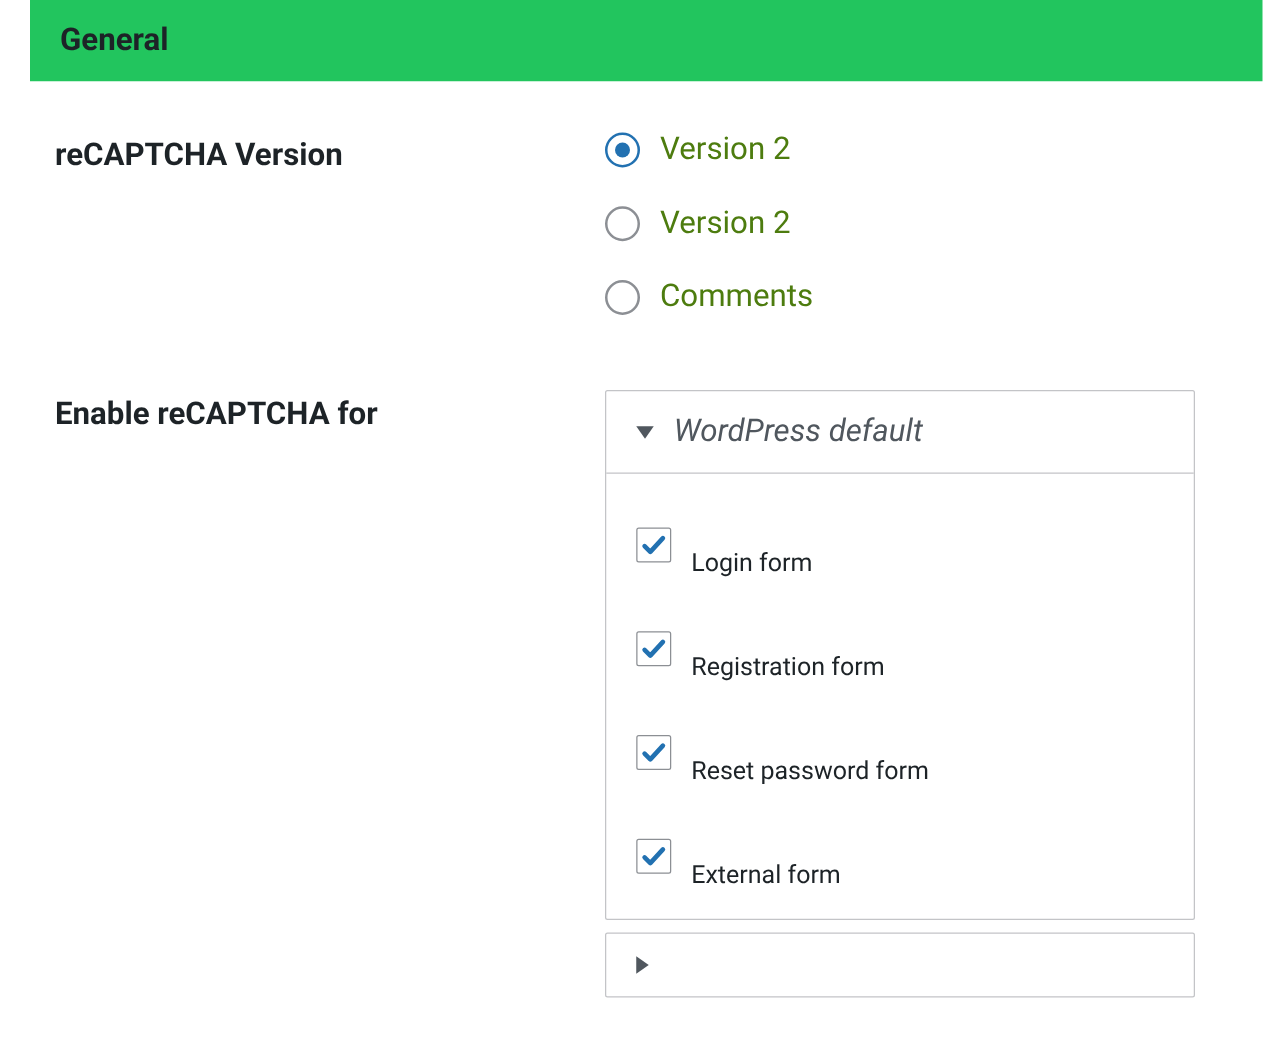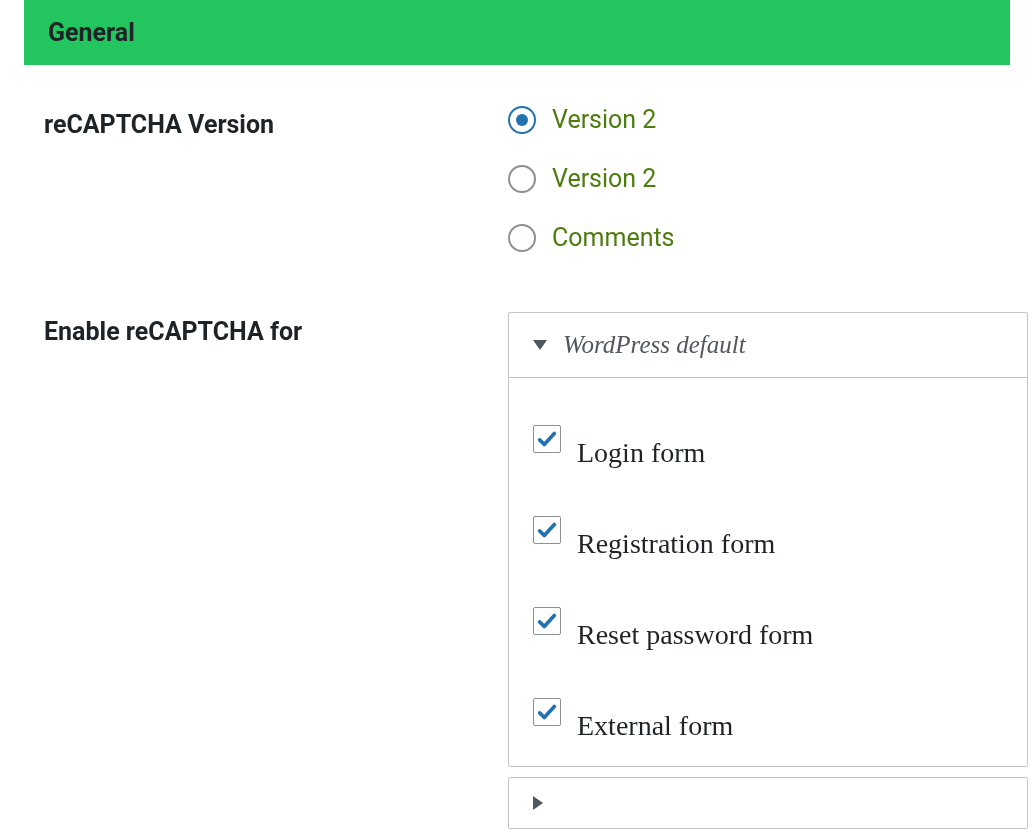--- a/index.html
+++ b/index.html
@@ -23,21 +23,20 @@
       font-weight: 700;
       color: #1d2327;
     }
     .form-table {
       padding: 40px 24px 20px 44px;
     }
     .form-row {
       display: flex;
       align-items: flex-start;
       margin-bottom: 60px;
-      gap: 24px;
     }
     .form-row:last-child {
       margin-bottom: 20px;
     }
     .label-col {
       width: 440px;
       flex-shrink: 0;
       font-size: 25px;
       font-weight: 700;
       color: #1d2327;
@@ -78,22 +77,21 @@
       background: #2271b1;
     }
     .radio-label {
       font-size: 25px;
       color: #4d7c0f;
     }
     .accordion-panel {
       border: 1px solid #c3c4c7;
       border-radius: 2px;
       margin-bottom: 10px;
-      width: 520px;
-      font-family: Liberation Serif, serif;
+      width: 472px;
     }
     .accordion-header {
       display: flex;
       align-items: center;
       gap: 16px;
       padding: 18px 24px;
       cursor: pointer;
     }
     .accordion-title {
       font-size: 25px;
@@ -118,21 +116,21 @@
       height: 28px;
       border: 1px solid #8c8f94;
       border-radius: 2px;
       display: flex;
       align-items: center;
       justify-content: center;
       flex-shrink: 0;
       background: #fff;
     }
     .checkbox-label {
-      font-size: 28px;
+      font-size: 20px;
       color: #1d2327;
       margin-top: 29px;
     }
     .triangle-down {
       width: 0;
       height: 0;
       border-left: 7px solid transparent;
       border-right: 7px solid transparent;
       border-top: 10px solid #50575e;
     }

